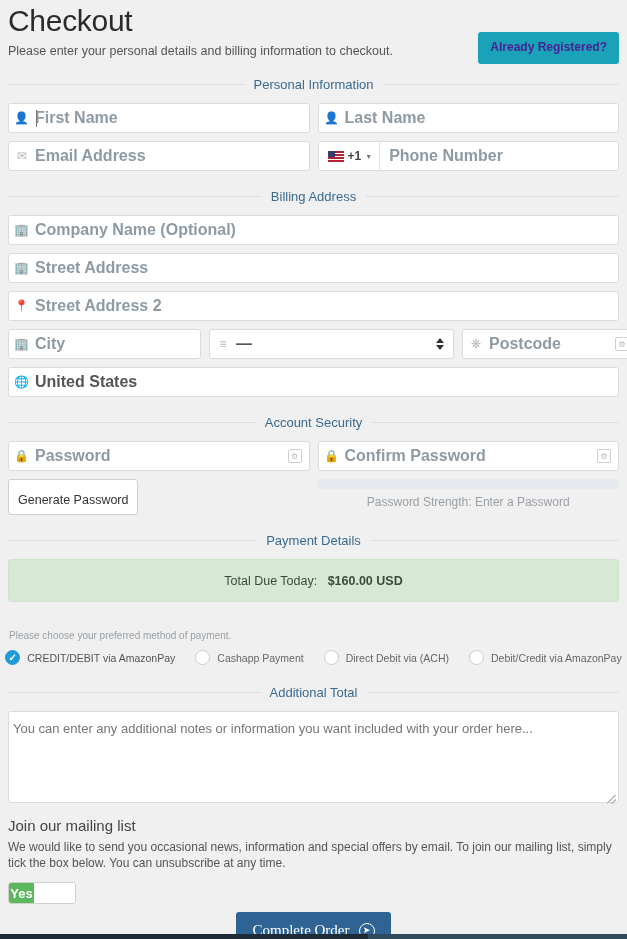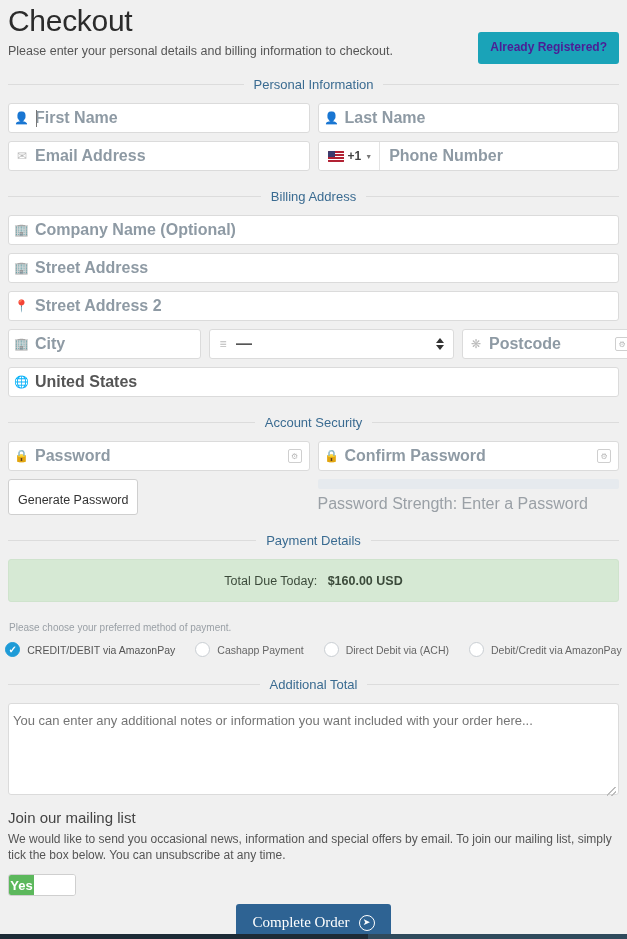--- a/index.html
+++ b/index.html
@@ -108,27 +108,27 @@
   
   .secrow2 { display: flex; gap: 8px; margin-bottom: 8px; align-items: flex-start; }
   .genbtn {
     background: #fff; border: 1px solid #cfcfcf; border-radius: 3px;
     font-size: 12.5px; color: #333; padding: 13px 9px 7px;
     cursor: pointer; font-family: inherit; line-height: 14px;
   }
   .strengthwrap { flex: 0 0 calc(50% - 4px); margin-left: auto; }
   .strengthbar { height: 10px; background: #e6eaee; border-radius: 2px; }
   .strengthtxt {
-    font-size: 16px; color: #9aa0a6; text-align: left; margin-top: 6px;
+    font-size: 12px; color: #9aa0a6; text-align: center; margin-top: 6px;
   }
 
   
   .total {
     background: #d6e9d4; border: 1px solid #cfe3cd; border-radius: 3px;
-    text-align: center; padding: 11px 13px 12px; margin-bottom: 20px;
+    text-align: center; padding: 11px 13px 12px; margin-bottom: 28px;
   }
   .total .lbl { font-size: 12.5px; color: #3b4a3a; }
   .total .amt { font-size: 12.5px; color: #3b4a3a; font-weight: bold; margin-left: 6px; }
   .paynote { font-size: 10px; color: #9aa0a6; margin: 0 0 9px 1px; }
   .radios { display: flex; align-items: center; justify-content: center; gap: 0; padding-bottom: 2px; }
   .radio { display: flex; align-items: center; gap: 7px; padding: 0 10px; cursor: pointer; }
   .radio .dot {
     width: 15px; height: 15px; min-width: 15px; border-radius: 50%;
     border: 1px solid #c9ced3; background: #fff;
   }

